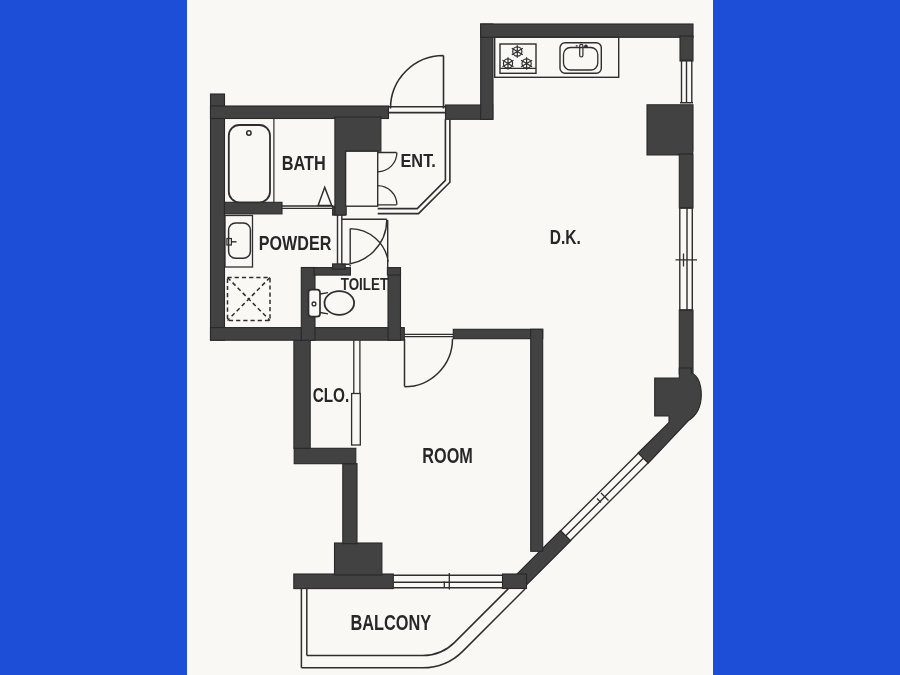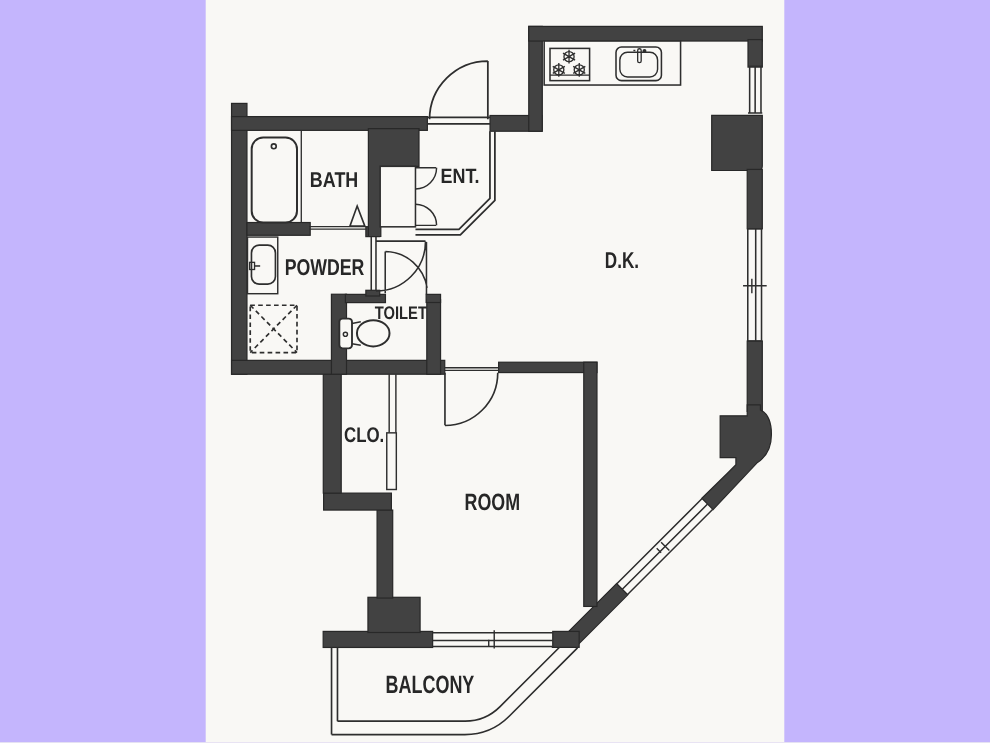--- a/index.html
+++ b/index.html
@@ -1,16 +1,16 @@
 <!DOCTYPE html>
 <html><head>
 <meta charset="utf-8">
 <style>
   html,body{margin:0;padding:0;background:#eeeeee;}
-  .wrap{width:900px;height:675px;position:relative;background:#c4b5fd;overflow:hidden;}
+  .wrap{width:900px;height:675px;position:relative;background:#1d4ed8;overflow:hidden;}
   svg{display:block;}
   text{font-family:"Liberation Sans",sans-serif;font-weight:700;fill:#272727;}
 </style>
 </head>
 <body>
 <div class="wrap">
 <svg width="900" height="675" viewBox="0 0 900 675">
 <defs></defs>
 
 <rect x="187" y="0" width="526" height="675" fill="#f9f8f5"></rect>

